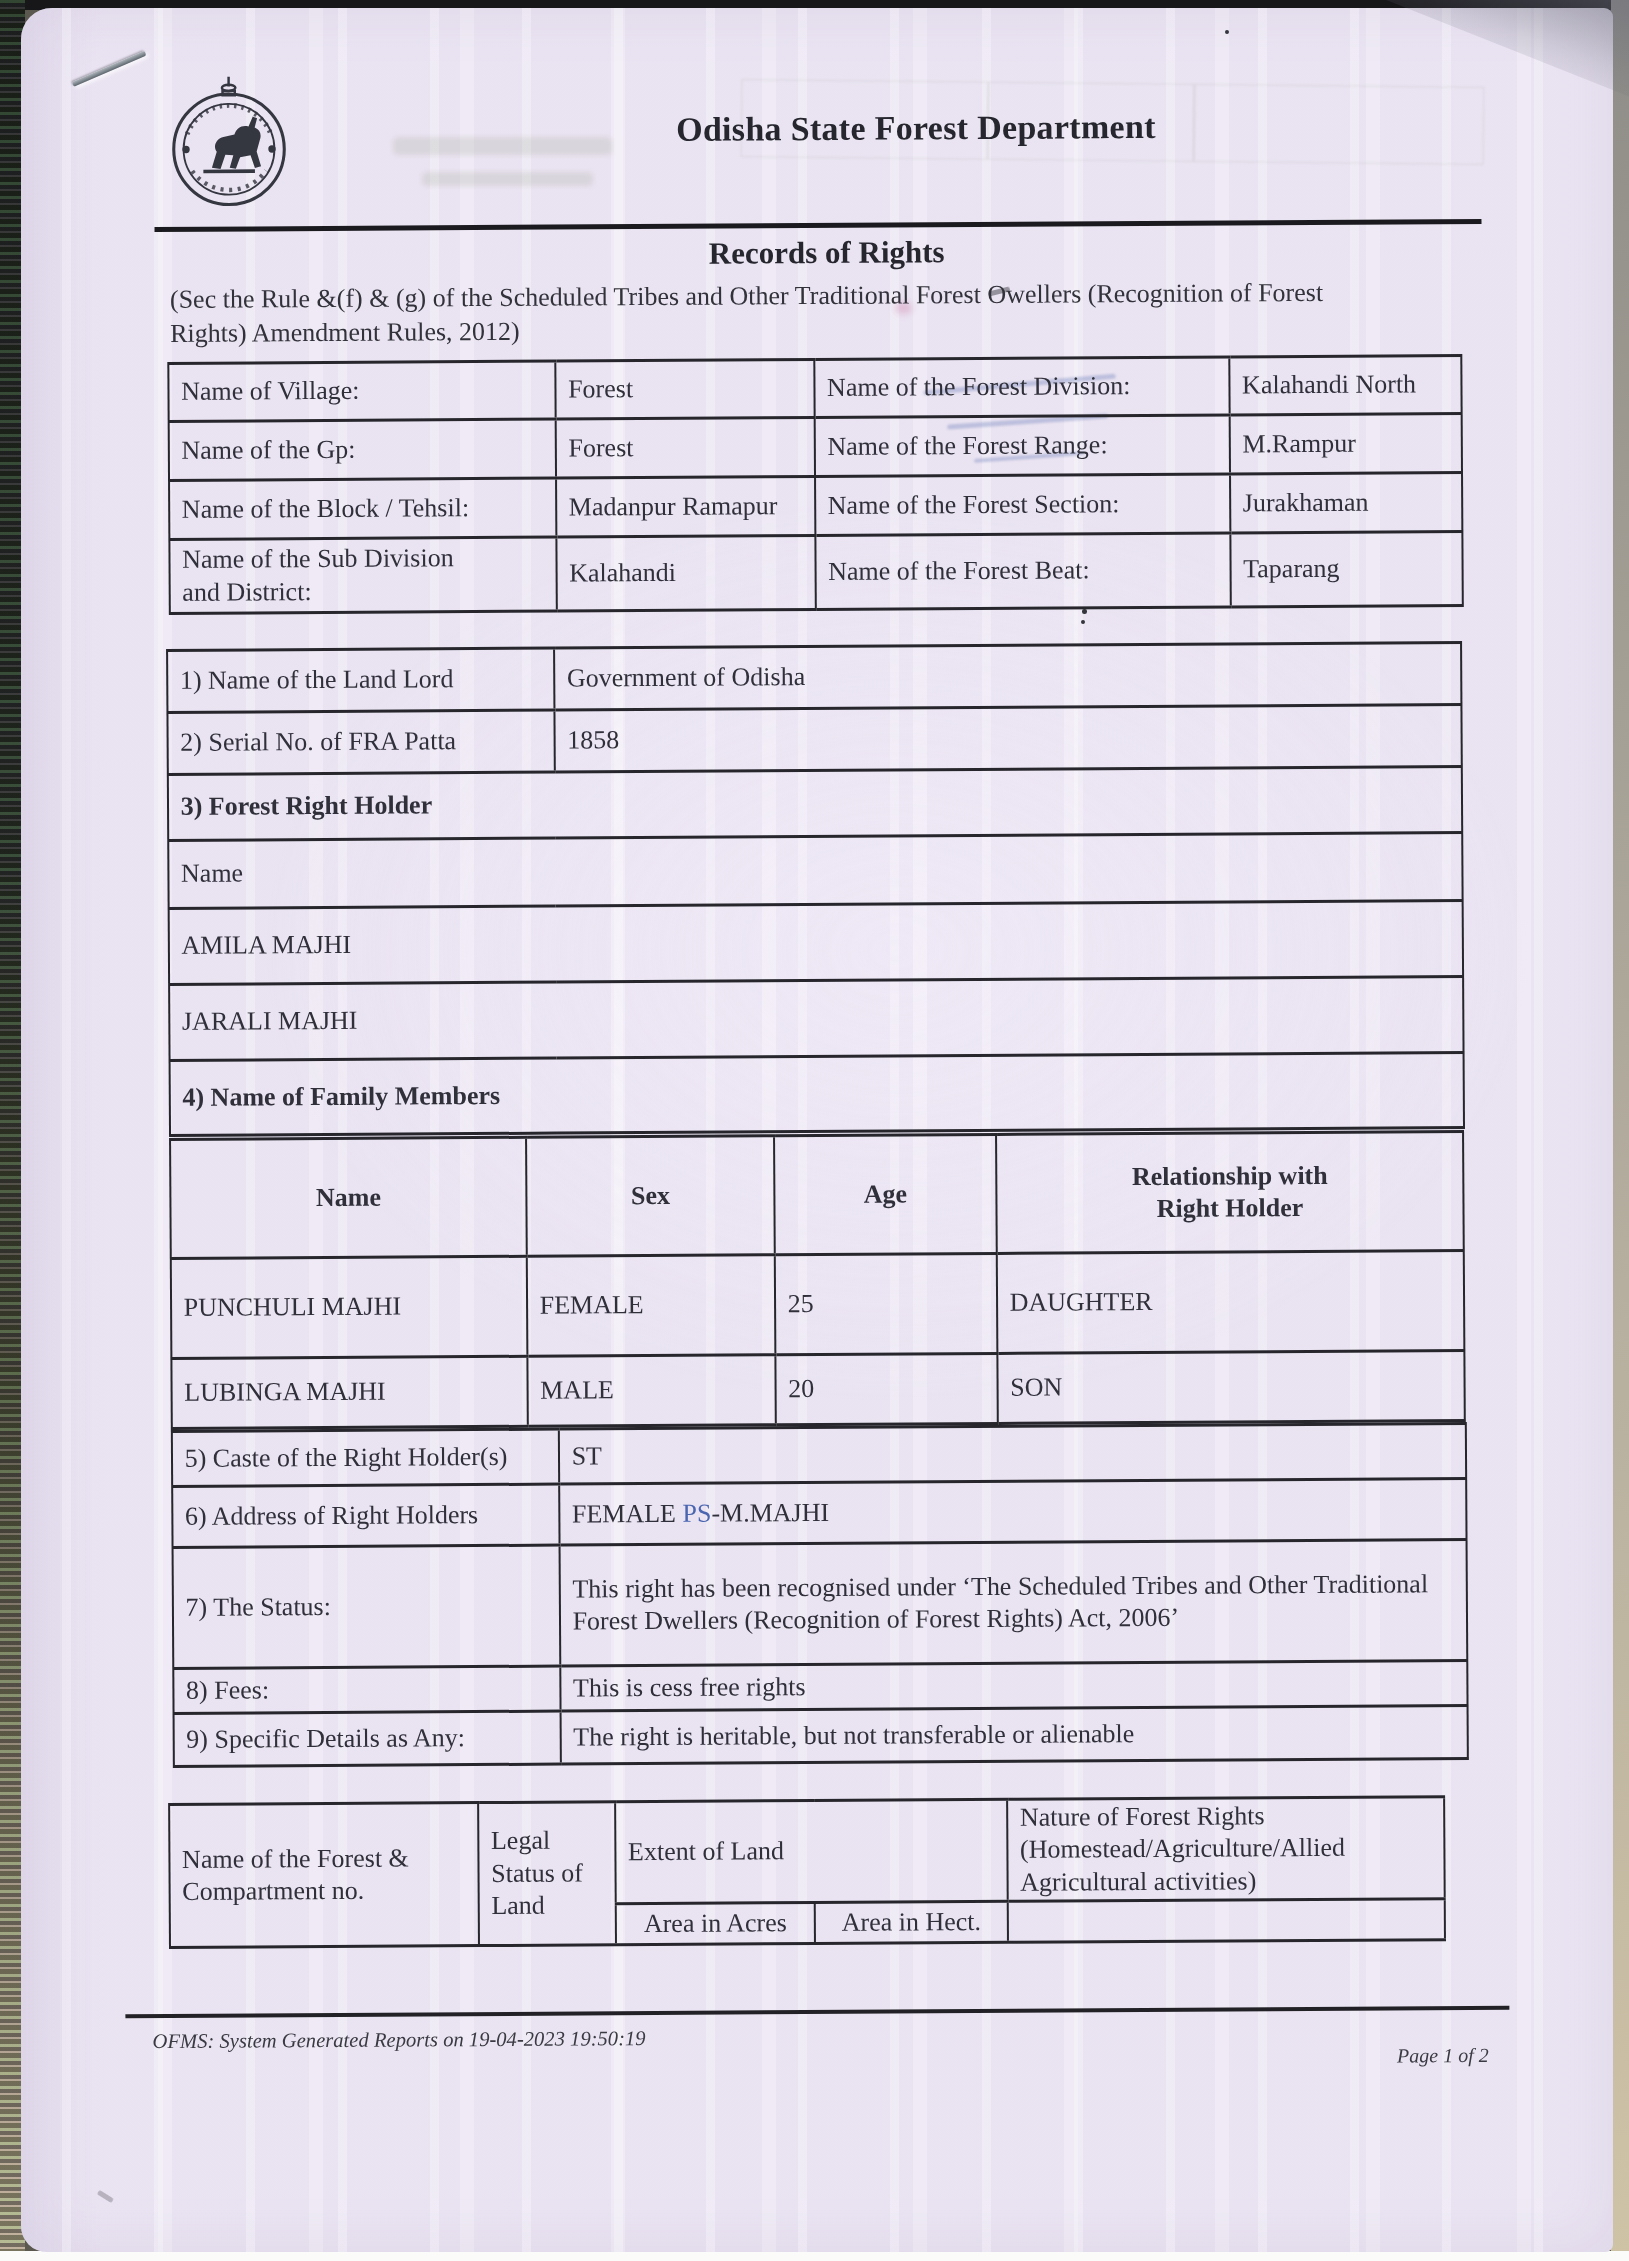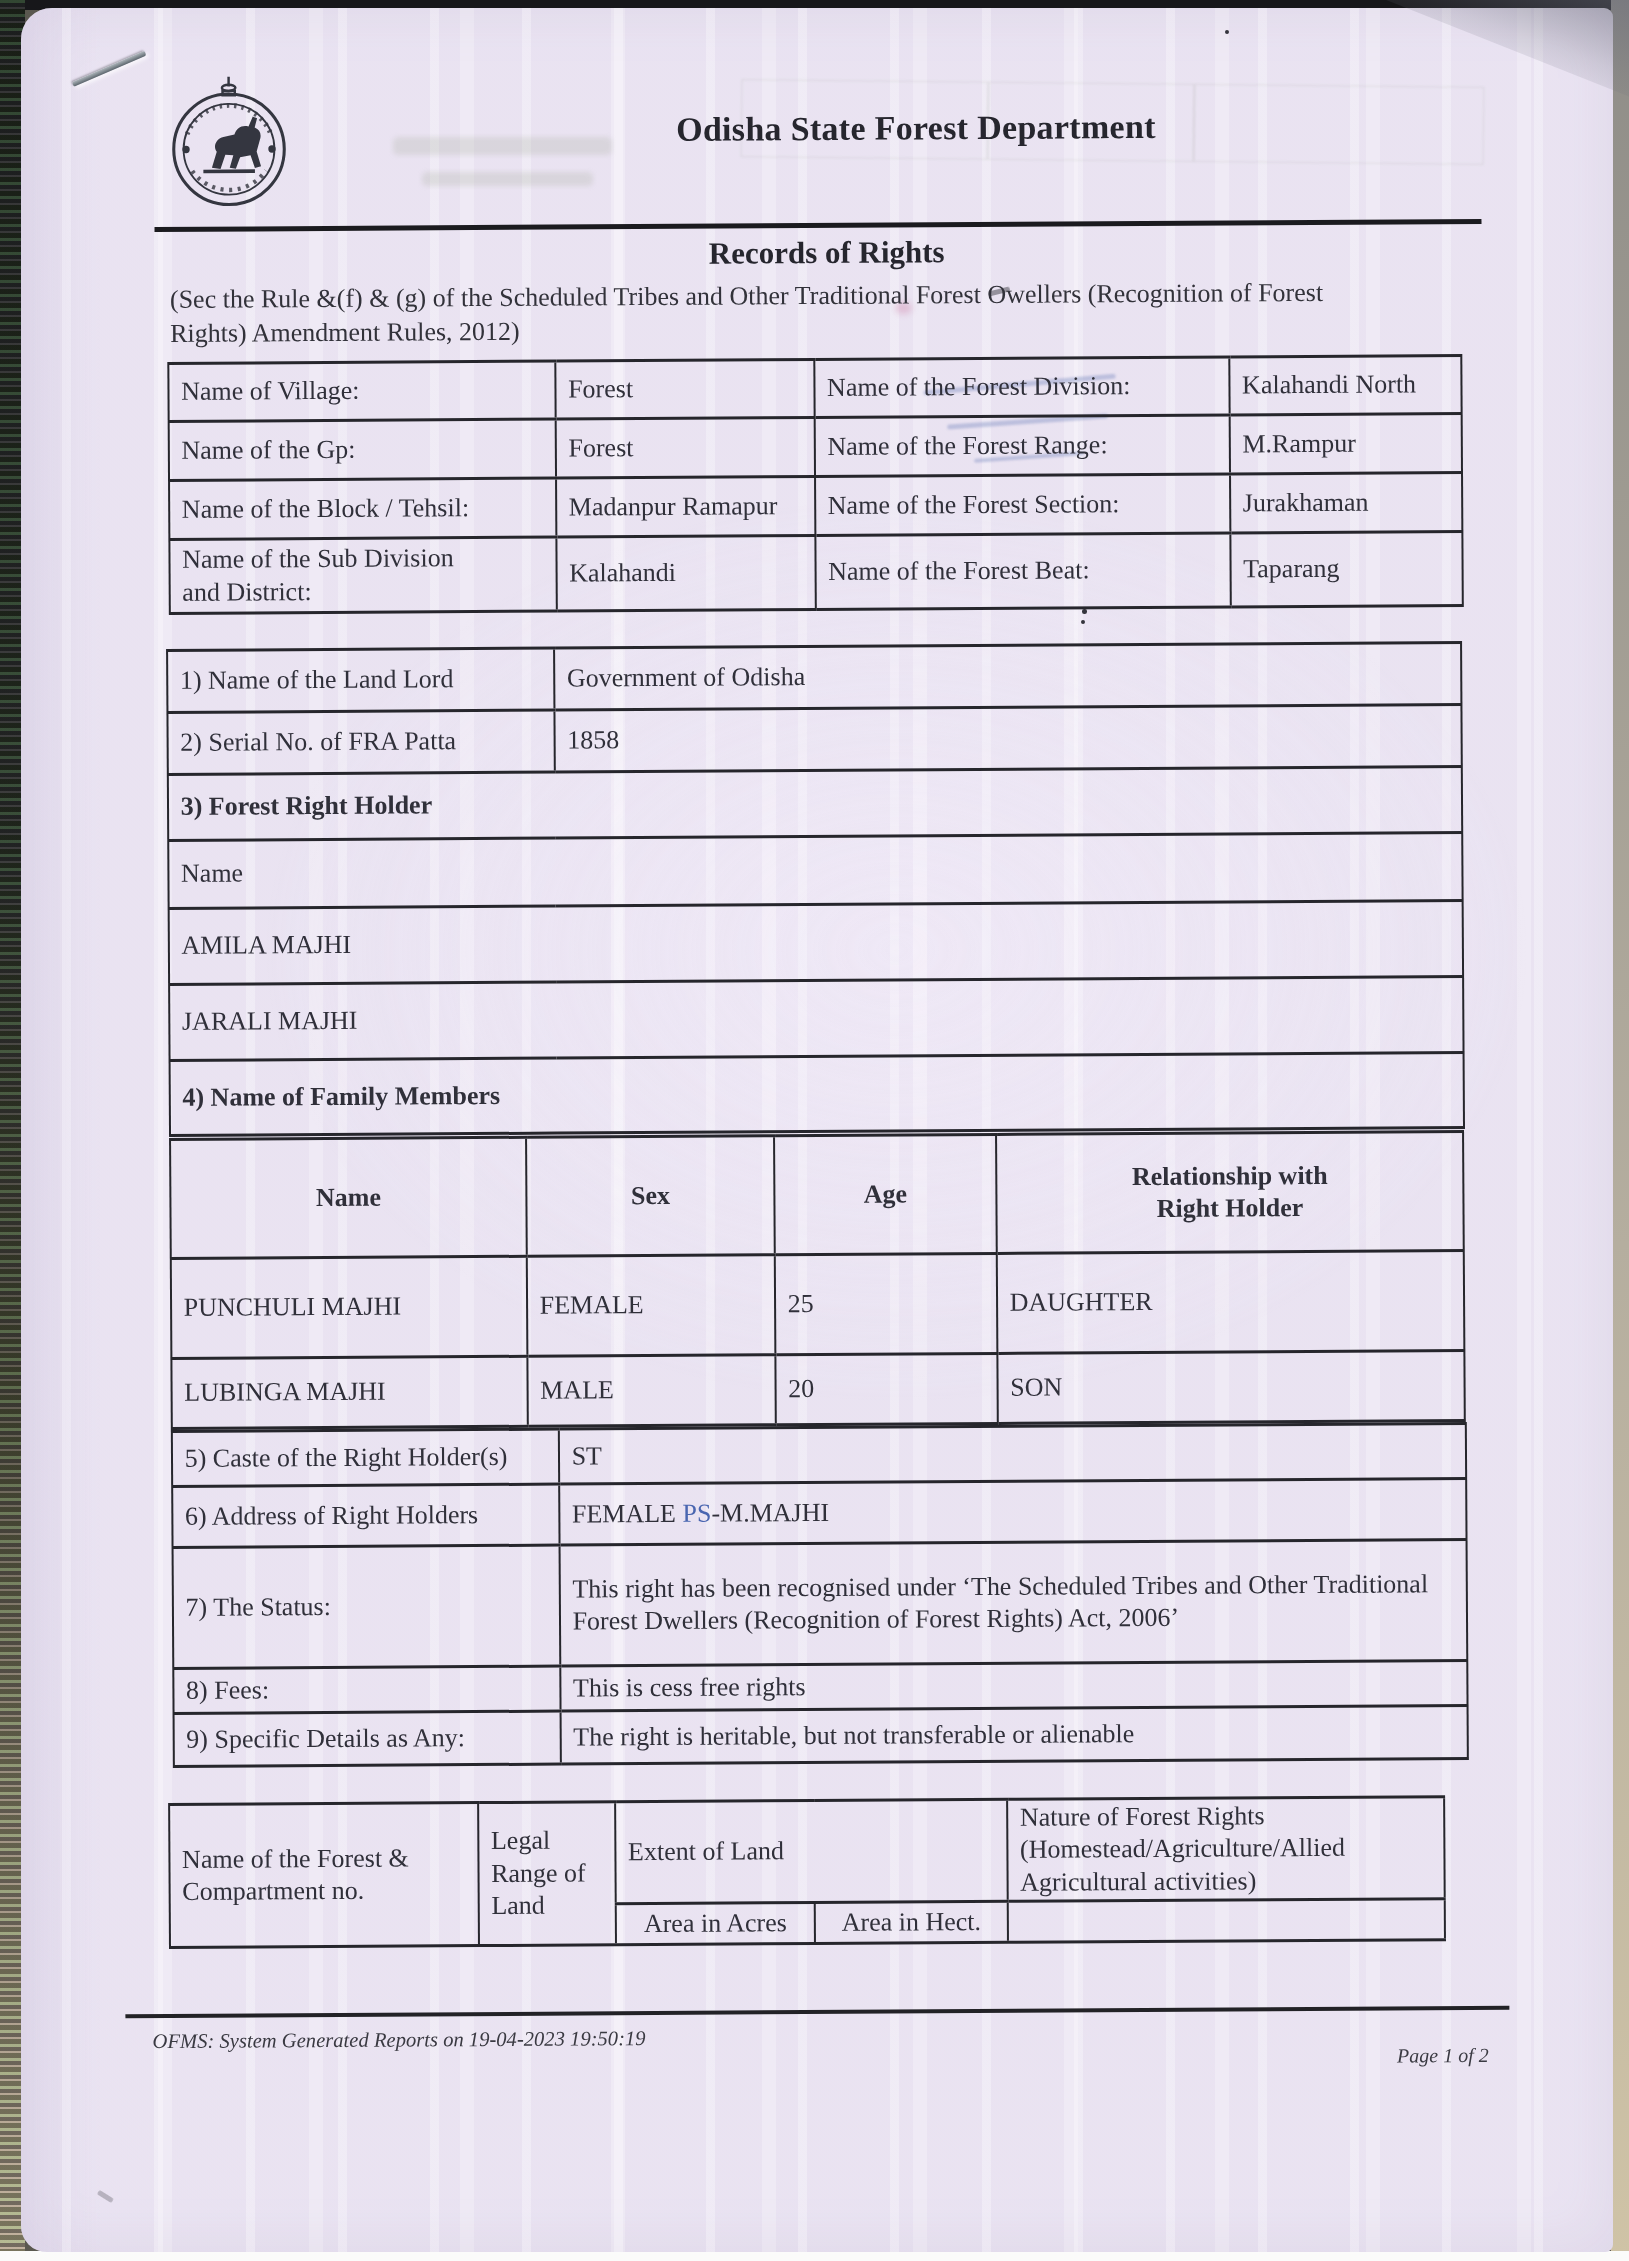--- a/index.html
+++ b/index.html
@@ -262,21 +262,21 @@
       <colgroup>
           <col style="width:309px">
           <col style="width:137px">
           <col style="width:199px">
           <col style="width:193px">
           <col style="width:437px">
         </colgroup>
       <tbody>
           <tr style="height:102px">
         <td rowspan="2">Name of the Forest &amp; Compartment no.</td>
-        <td rowspan="2">Legal Range of Land</td>
+        <td rowspan="2">Legal Status of Land</td>
         <td colspan="2">Extent of Land</td>
         <td>Nature of Forest Rights (Homestead/Agriculture/Allied Agricultural activities)</td>
       </tr>
       <tr style="height:41px">
         <td class="center">Area in Acres</td>
         <td class="center">Area in Hect.</td>
         <td></td>
       </tr>
     </tbody>
       </table>

